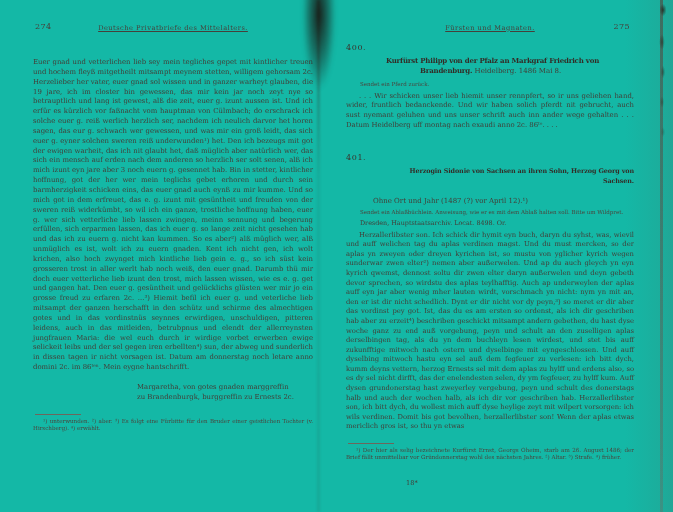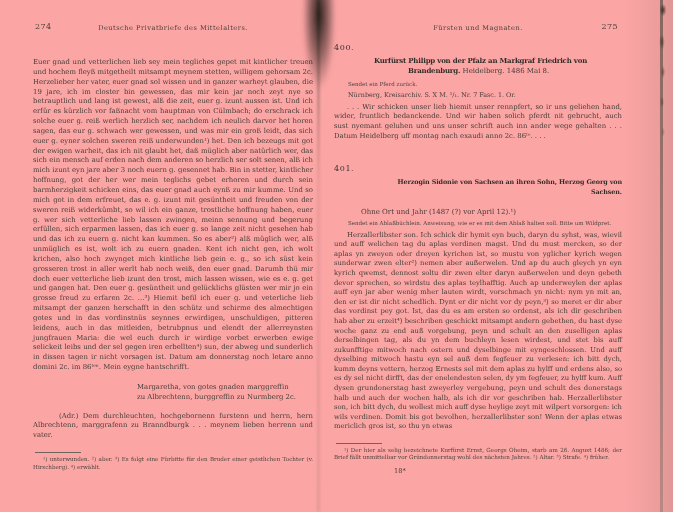--- a/index.html
+++ b/index.html
@@ -1,17 +1,17 @@
 <!DOCTYPE html>
 <html><head>
 <meta charset="utf-8">
 <style>
   html,body{margin:0;padding:0;background:#9a968e;}
   .scan{position:relative;width:673px;height:512px;overflow:hidden;
-        background:#fca5a5;
+        background:#14b8a6;
         font-family:"DejaVu Serif", serif;color:#433d36;}
   
   .gutter-shadow{position:absolute;left:294px;top:-14px;width:50px;height:180px;
         background:radial-gradient(ellipse 46% 58% at 50% 16%,rgba(24,20,15,0.92),rgba(24,20,15,0.42) 42%,rgba(24,20,15,0) 72%);
         filter:blur(2px);pointer-events:none;}
   .gutter-line{position:absolute;left:317px;top:0;width:3px;height:512px;
         background:linear-gradient(to bottom,rgba(50,44,36,0.45),rgba(50,44,36,0.08) 35%,rgba(50,44,36,0.10));
         filter:blur(1px);pointer-events:none;}
   .page-edge-line{position:absolute;left:660px;top:0;width:3px;height:512px;
         background:linear-gradient(to bottom,rgba(80,74,64,0.65),rgba(110,104,94,0.38));
@@ -22,27 +22,27 @@
           radial-gradient(ellipse 4px 11px at 10px 42px,rgba(38,32,24,0.55),rgba(38,32,24,0) 70%),
           radial-gradient(ellipse 3px 9px at 11px 72px,rgba(38,32,24,0.48),rgba(38,32,24,0) 70%),
           radial-gradient(ellipse 3px 8px at 10px 102px,rgba(38,32,24,0.36),rgba(38,32,24,0) 70%),
           radial-gradient(ellipse 3px 7px at 11px 132px,rgba(38,32,24,0.26),rgba(38,32,24,0) 70%);}
   .right-tint{position:absolute;right:0;top:0;width:48px;height:512px;
         background:linear-gradient(to right,rgba(90,84,74,0) 0%,rgba(90,84,74,0.10) 70%,rgba(90,84,74,0.18));pointer-events:none;}
 
   
   .page{position:absolute;top:22px;}
   .page-left{left:33px;width:280px;}
-  .page-right{left:334px;width:288px;}
+  .page-right{left:346px;width:288px;}
 
   .page-header{position:relative;height:10px;font-size:6.6px;letter-spacing:0.5px;color:#46403a;}
   .page-header .pagenum{position:absolute;top:0;font-size:8px;letter-spacing:0.4px;}
   .page-left .pagenum{left:2px;}
   .page-right .pagenum{right:4px;}
-  .page-header .runtitle{display:block;text-align:center;padding-top:1.5px;}
+  .page-header .runtitle{display:block;text-align:center;padding-top:1.5px;text-decoration:underline;}
 
   .body-text{font-size:6.9px;line-height:9.85px;text-align:justify;color:#433d36;}
   .page-left .body-text{margin-top:26px;}
 
   .signature{margin-top:9px;margin-left:104px;font-size:6.9px;line-height:10.3px;}
   .address{margin-top:9px;font-size:6.9px;line-height:9.85px;text-align:justify;text-indent:26px;}
 
   .footnote-rule{border:0;border-top:1px solid #6d665c;width:46px;margin:11px 0 3px 2px;}
   .footnotes{font-size:5.6px;line-height:7.4px;text-align:justify;text-indent:10px;color:#4a443c;}
 
@@ -50,58 +50,57 @@
   .letter-heading{margin-top:4px;font-size:7px;font-weight:bold;line-height:10.3px;
         padding-left:34px;text-indent:-34px;letter-spacing:-0.2px;color:#332d27;margin-left:40px;}
   .letter-heading .dateline{font-weight:normal;letter-spacing:0;color:#433d36;}
   .letter-heading.tight{font-size:6.4px;letter-spacing:-0.1px;padding-left:18px;text-indent:0;text-align:right;}
   .letter-subtitle{margin-top:10px;margin-left:27px;font-size:7px;color:#433d36;}
   .regest{margin-top:4px;margin-left:14px;font-size:5.5px;line-height:7px;color:#4a443c;}
   .source{margin-top:3px;margin-left:14px;font-size:6.4px;color:#433d36;}
   .letter-body{margin-top:4px;font-size:6.9px;line-height:9.85px;text-align:justify;text-indent:13px;}
   .letter-body.long{font-size:6.8px;line-height:9.6px;}
   .letter-gap{margin-top:22px;}
-  .sheet-signature{margin-top:5px;text-align:left;padding-left:60px;font-size:6.6px;color:#433d36;}
+  .sheet-signature{margin-top:17px;text-align:left;padding-left:60px;font-size:6.6px;color:#433d36;}
 </style>
 </head>
 <body>
 
 <div class="scan">
 
   <div class="page page-left">
     <div class="page-header">
       <span class="pagenum">274</span>
       <span class="runtitle">Deutsche Privatbriefe des Mittelalters.</span>
     </div>
     <div class="body-text">Euer gnad und vetterlichen lieb sey mein tegliches gepet mit kintlicher treuen und hochem fleyß mitgetheilt mitsampt meynem stetten, willigem gehorsam 2c. Herzelieber her vater, euer gnad sol wissen und in ganzer warheyt glauben, die 19 jare, ich im closter bin gewessen, das mir kein jar noch zeyt nye so betrauptlich und lang ist gewest, alß die zeit, euer g. izunt aussen ist. Und ich erfür es kürzlich vor faßnacht vom hauptman von Cülmbach; do erschrack ich solche euer g. reiß werlich herzlich ser, nachdem ich neulich darvor het horen sagen, das eur g. schwach wer gewessen, und was mir ein groß leidt, das sich euer g. eyner solchen sweren reiß underwunden¹) het. Den ich bezeugs mit got der ewigen warheit, das ich nit glaubt het, daß müglich aber natürlich wer, das sich ein mensch auf erden nach dem anderen so herzlich ser solt senen, alß ich mich izunt eyn jare aber 3 noch euern g. gesennet hab. Bin in stetter, kintlicher hoffnung, got der her wer mein teglichs gebet erhoren und durch sein barmherzigkeit schicken eins, das euer gnad auch eynß zu mir kumme. Und so mich got in dem erfreuet, das e. g. izunt mit gesüntheit und freuden von der sweren reiß widerkümbt, so wil ich ein ganze, trostliche hoffnung haben, euer g. wer sich vetterliche lieb lassen zwingen, meinn sennung und begerung erfüllen, sich erparmen lassen, das ich euer g. so lange zeit nicht gesehen hab und das ich zu euern g. nicht kan kummen. So es aber²) alß müglich wer, alß unmüglich es ist, wolt ich zu euern gnaden. Kent ich nicht gen, ich wolt krichen, also hoch zwynget mich kintliche lieb gein e. g., so ich süst kein grosseren trost in aller werlt hab noch weiß, den euer gnad. Darumb thü mir doch euer vetterliche lieb izunt den trost, mich lassen wissen, wie es e. g. get und gangen hat. Den euer g. gesüntheit und gelücklichs glüsten wer mir jo ein grosse freud zu erfaren 2c. ...³) Hiemit befil ich euer g. und veterliche lieb mitsampt der ganzen herschafft in den schütz und schirme des almechtigen gotes und in das vordinstnüs seynnes erwirdigen, unschuldigen, pitteren leidens, auch in das mitleiden, betrubpnus und elendt der allerreynsten jungfrauen Maria: die wel euch durch ir wirdige vorbet erwerben ewige selickeit leibs und der sel gegen iren erbellten⁴) sun, der abweg und sunderlich in dissen tagen ir nicht vorsagen ist. Datum am donnerstag noch letare anno domini 2c. im 86ᵗᵉⁿ. Mein eygne hantschrifft.</div>
     <div class="signature">
       <div>Margaretha, von gotes gnaden marggreffin</div>
-      <div>zu Albrechtenn, burggreffin zu Nurmberg 2c.</div>
+      <div>zu Brandenburgk, burggreffin zu Ernests 2c.</div>
     </div>
-    <div class="address">(Adr.) Dem durchleuchten, hochgebornenn furstenn und herrn, hern Albrechtenn, marggrafenn zu Branndburgk . . . meynem lieben herrenn und vater.</div>
     <hr class="footnote-rule">
     <div class="footnotes">¹) unterwunden. ²) aber. ³) Es folgt eine Fürbitte für den Bruder einer geistlichen Tochter (v. Hirschberg). ⁴) erwählt.</div>
   </div>
 
   <div class="page page-right">
     <div class="page-header">
       <span class="runtitle">Fürsten und Magnaten.</span>
       <span class="pagenum">275</span>
     </div>
 
     <div class="letter-number">400.</div>
     <div class="letter-heading"><span>Kurfürst Philipp von der Pfalz an Markgraf Friedrich von Brandenburg.</span> <span class="dateline">Heidelberg.  1486 Mai 8.</span></div>
     <div class="regest">Sendet ein Pferd zurück.</div>
-    <div class="source">Nürnberg, Kreisarchiv.   S. X M. ¹/₁.   Nr. 7 Fasc. 1.   Or.</div>
     <div class="letter-body">. . . Wir schicken unser lieb hiemit unser rennpfert, so ir uns geliehen hand, wider, fruntlich bedanckende. Und wir haben solich pferdt nit gebrucht, auch sust nyemant geluhen und uns unser schrift auch inn ander wege gehalten . . . Datum Heidelberg uff montag nach exaudi anno 2c. 86ᵗᵒ. . . .</div>
 
     <div class="letter-number letter-gap">401.</div>
     <div class="letter-heading tight"><span>Herzogin Sidonie von Sachsen an ihren Sohn, Herzog Georg von Sachsen.</span></div>
     <div class="letter-subtitle">Ohne Ort und Jahr (1487 (?) vor April 12).¹)</div>
     <div class="regest">Sendet ein Ablaßbüchlein.   Anweisung, wie er es mit dem Ablaß halten soll.   Bitte um Wildpret.</div>
+    <div class="source">Dresden, Hauptstaatsarchiv.   Locat. 8498.   Or.</div>
     <div class="letter-body long">Herzallerlibster son. Ich schick dir hymit eyn buch, daryn du syhst, was, wievil und auff welichen tag du aplas verdinen magst. Und du must mercken, so der aplas yn zweyen oder dreyen kyrichen ist, so mustu von yglicher kyrich wegen sunderwar zwen elter²) nemen aber außerwelen. Und ap du auch gleych yn eyn kyrich qwemst, dennost soltu dir zwen elter daryn außerwelen und deyn gebeth devor sprechen, so wirdstu des aplas teylhafftig. Auch ap underweylen der aplas auff eyn jar aber wenig mher lauten wirdt, vorschmach yn nicht: nym yn mit an, den er ist dir nicht schedlich. Dynt er dir nicht vor dy peyn,³) so meret er dir aber das vordinst pey got. Ist, das du es am ersten so ordenst, als ich dir geschriben hab aber zu erzeit⁴) beschriben geschickt mitsampt andern gebethen, du hast dyse woche ganz zu end auß vorgebung, peyn und schult an den zuselligen aplas derselbingen tag, als du yn dem buchleyn lesen wirdest, und stet bis auff zukunfftige mitwoch nach ostern und dyselbinge mit eyngeschlossen. Und auff dyselbing mitwoch hastu eyn sel auß dem fegfeuer zu verlesen: ich bitt dych, kumm deyns vettern, herzog Ernests sel mit dem aplas zu hylff und erdens also, so es dy sel nicht dirfft, das der enelendesten selen, dy ym fegfeuer, zu hylff kum. Auff dysen grundonerstag hast zweyerley vergebung, peyn und schult des donerstags halb und auch der wochen halb, als ich dir vor geschriben hab. Herzallerlibster son, ich bitt dych, du wollest mich auff dyse heylige zeyt mit wilpert vorsorgen: ich wils verdinen. Domit bis got bevolhen, herzallerlibster son! Wenn der aplas etwas mericlich gros ist, so thu yn etwas</div>
 
     <hr class="footnote-rule">
     <div class="footnotes">¹) Der hier als selig bezeichnete Kurfürst Ernst, Georgs Oheim, starb am 26. August 1486; der Brief fällt unmittelbar vor Gründonnerstag wohl des nächsten Jahres. ²) Altar. ³) Strafe. ⁴) früher.</div>
     <div class="sheet-signature">18*</div>
   </div>
 
   <div class="gutter-line"></div>
   <div class="gutter-shadow"></div>
   <div class="right-tint"></div>

